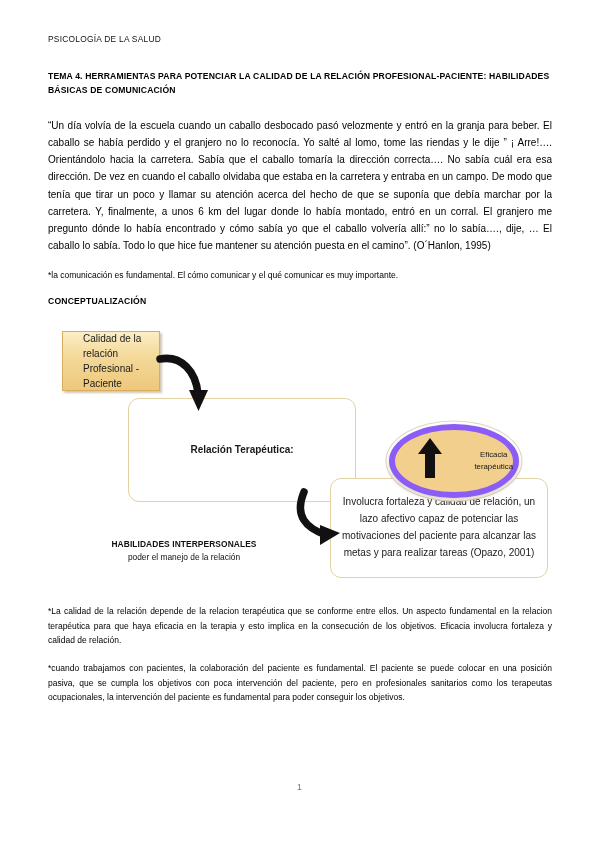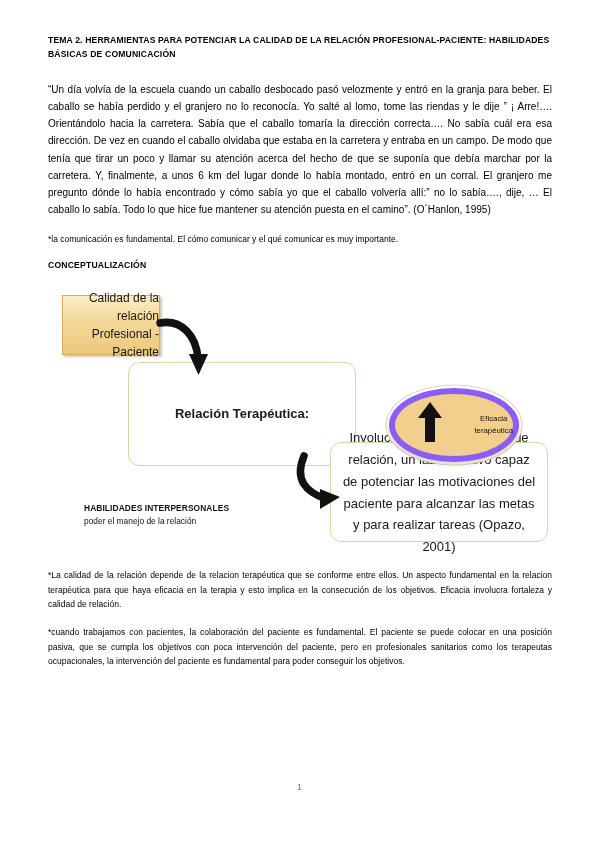--- a/index.html
+++ b/index.html
@@ -85,25 +85,25 @@
     width: 96px;
     height: 58px;
     background: linear-gradient(180deg, #fbeec5 0%, #f4d99a 42%, #edc87c 100%);
     border: 1px solid #d8ae5e;
     box-shadow: 2px 2px 2px rgba(120, 95, 40, 0.35);
     display: flex;
     align-items: center;
     justify-content: center;
   }
   .box-quality .lines {
-    font-size: 12px;
+    font-size: 10px;
     line-height: 1.5;
-    text-align: right;
+    text-align: left;
     color: #1a1a1a;
-    padding-left: 6px;
+    padding-left: 20px;
     width: 100%;
     box-sizing: border-box;
   }
 
   .rr {
     position: absolute;
     border: 1.1px solid #e3d2a4;
     border-radius: 11px;
     background: #ffffff;
     box-sizing: border-box;
@@ -114,21 +114,21 @@
     width: 228px;
     height: 104px;
   }
   .rr-alianza {
     left: 282px;
     top: 158px;
     width: 218px;
     height: 100px;
   }
   .rr-body {
-    font-size: 13px;
+    font-size: 10px;
     line-height: 1.68;
     text-align: center;
     color: #1a1a1a;
     padding: 0 9px;
     box-sizing: border-box;
     width: 100%;
     position: absolute;
     top: 50%;
     transform: translateY(-50%);
   }
@@ -157,20 +157,21 @@
     line-height: 1.62;
     text-align: center;
     color: #141414;
   }
 
   .skills-label {
     position: absolute;
     left: 36px;
     top: 218px;
     width: 200px;
+    text-align: center;
     font-size: 8.4px;
     line-height: 1.5;
     color: #111;
   }
   .skills-label .l1 { font-weight: bold; letter-spacing: 0.1px; }
   .skills-label .l2 { font-weight: normal; }
 
   .svg-arrows {
     position: absolute;
     left: 0;
@@ -190,22 +191,23 @@
     font-size: 8.6px;
     color: #4d77c4;
   }
 </style>
 </head>
 <body>
 
 <div class="page">
   <div class="content">
 
-
-    <p class="doc-title">TEMA 2. HERRAMIENTAS PARA POTENCIAR LA CALIDAD DE LA RELACIÓN PROFESIONAL-PACIENTE: HABILIDADES BÁSICAS DE COMUNICACIÓN</p>
+    <p class="running-head">PSICOLOGÍA DE LA SALUD</p>
+
+    <p class="doc-title">TEMA 4. HERRAMIENTAS PARA POTENCIAR LA CALIDAD DE LA RELACIÓN PROFESIONAL-PACIENTE: HABILIDADES BÁSICAS DE COMUNICACIÓN</p>
 
 
     <p class="body-par">“Un día volvía de la escuela cuando un caballo desbocado pasó velozmente y entró en la granja para beber. El caballo se había perdido y el granjero no lo reconocía. Yo salté al lomo, tome las riendas y le dije ” ¡ Arre!…. Orientándolo hacia la carretera. Sabía que el caballo tomaría la dirección correcta…. No sabía cuál era esa dirección. De vez en cuando el caballo olvidaba que estaba en la carretera y entraba en un campo. De modo que tenía que tirar un poco y llamar su atención acerca del hecho de que se suponía que debía marchar por la carretera. Y, finalmente, a unos 6 km del lugar donde lo había montado, entró en un corral. El granjero me pregunto dónde lo había encontrado y cómo sabía yo que el caballo volvería allí:” no lo sabía…., dije, … El caballo lo sabía. Todo lo que hice fue mantener su atención puesta en el camino”. (O´Hanlon, 1995)</p>
 
     <p class="note-par">*la comunicación es fundamental. El cómo comunicar y el qué comunicar es muy importante.</p>
 
     <p class="section-head">CONCEPTUALIZACIÓN</p>
 
     <div class="diagram">
 

